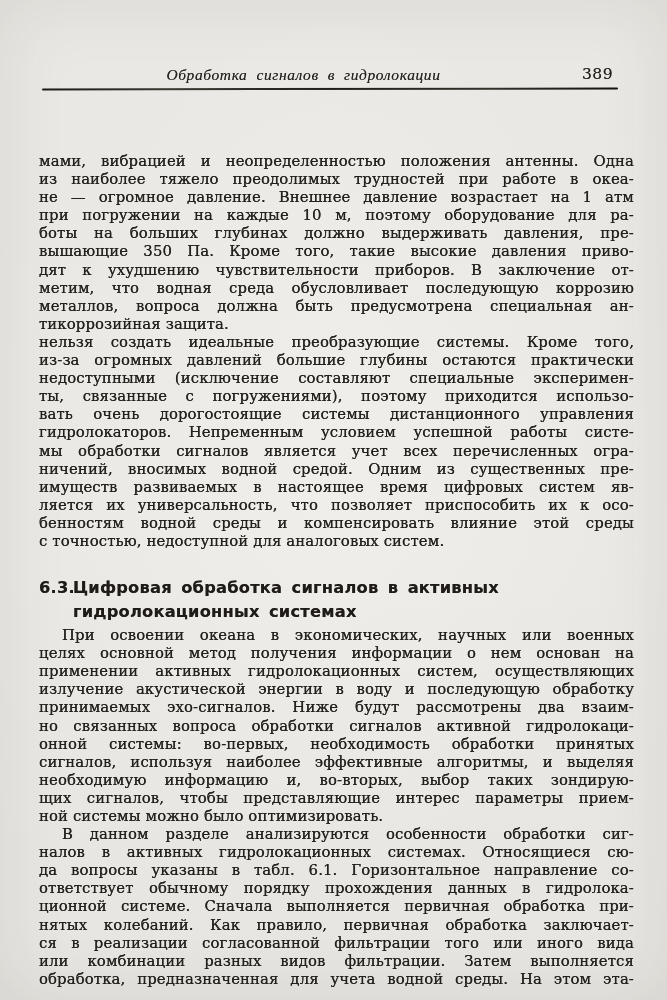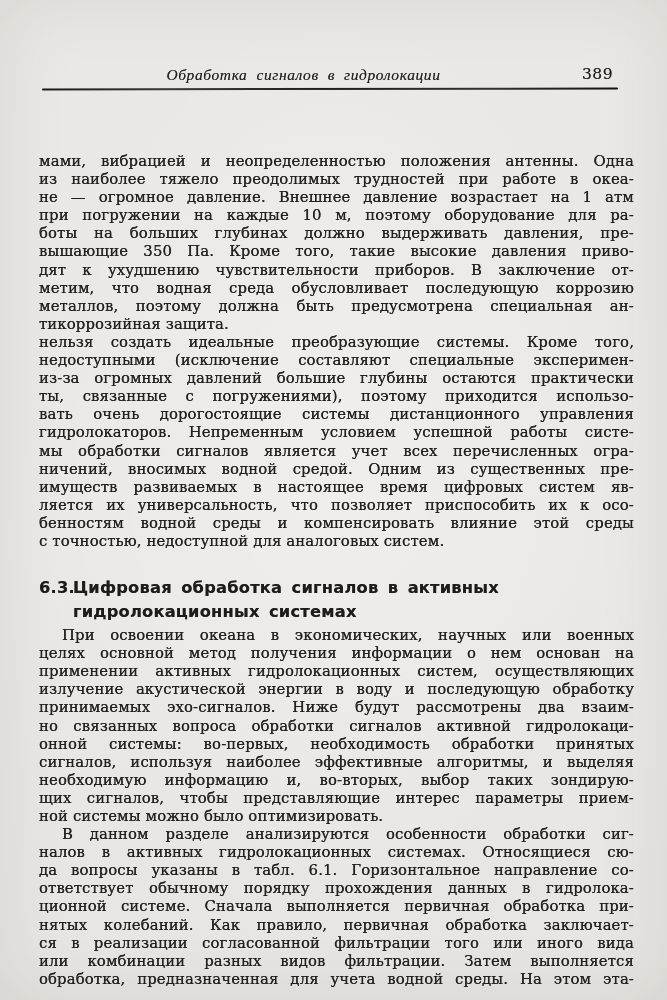--- a/index.html
+++ b/index.html
@@ -106,27 +106,27 @@
     <div>
         <div class="paragraph">
           <div class="line">мами, вибрацией и неопределенностью положения антенны. Одна</div>
           <div class="line">из наиболее тяжело преодолимых трудностей при работе в океа-</div>
           <div class="line">не — огромное давление. Внешнее давление возрастает на 1 атм</div>
           <div class="line">при погружении на каждые 10 м, поэтому оборудование для ра-</div>
           <div class="line">боты на больших глубинах должно выдерживать давления, пре-</div>
           <div class="line">вышающие 350 Па. Кроме того, такие высокие давления приво-</div>
           <div class="line">дят к ухудшению чувствительности приборов. В заключение от-</div>
           <div class="line">метим, что водная среда обусловливает последующую коррозию</div>
-          <div class="line">металлов, поэтому должна быть предусмотрена специальная ан-</div>
+          <div class="line">металлов, вопроса должна быть предусмотрена специальная ан-</div>
           <div class="line last-left">тикоррозийная защита.</div>
         </div>
         <div class="paragraph">
           <div class="line">нельзя создать идеальные преобразующие системы. Кроме того,</div>
+          <div class="line">из-за огромных давлений большие глубины остаются практически</div>
           <div class="line">недоступными (исключение составляют специальные эксперимен-</div>
-          <div class="line">из-за огромных давлений большие глубины остаются практически</div>
           <div class="line">ты, связанные с погружениями), поэтому приходится использо-</div>
           <div class="line">вать очень дорогостоящие системы дистанционного управления</div>
           <div class="line">гидролокаторов. Непременным условием успешной работы систе-</div>
           <div class="line">мы обработки сигналов является учет всех перечисленных огра-</div>
           <div class="line">ничений, вносимых водной средой. Одним из существенных пре-</div>
           <div class="line">имуществ развиваемых в настоящее время цифровых систем яв-</div>
           <div class="line">ляется их универсальность, что позволяет приспособить их к осо-</div>
           <div class="line">бенностям водной среды и компенсировать влияние этой среды</div>
           <div class="line last-left">с точностью, недоступной для аналоговых систем.</div>
         </div>

